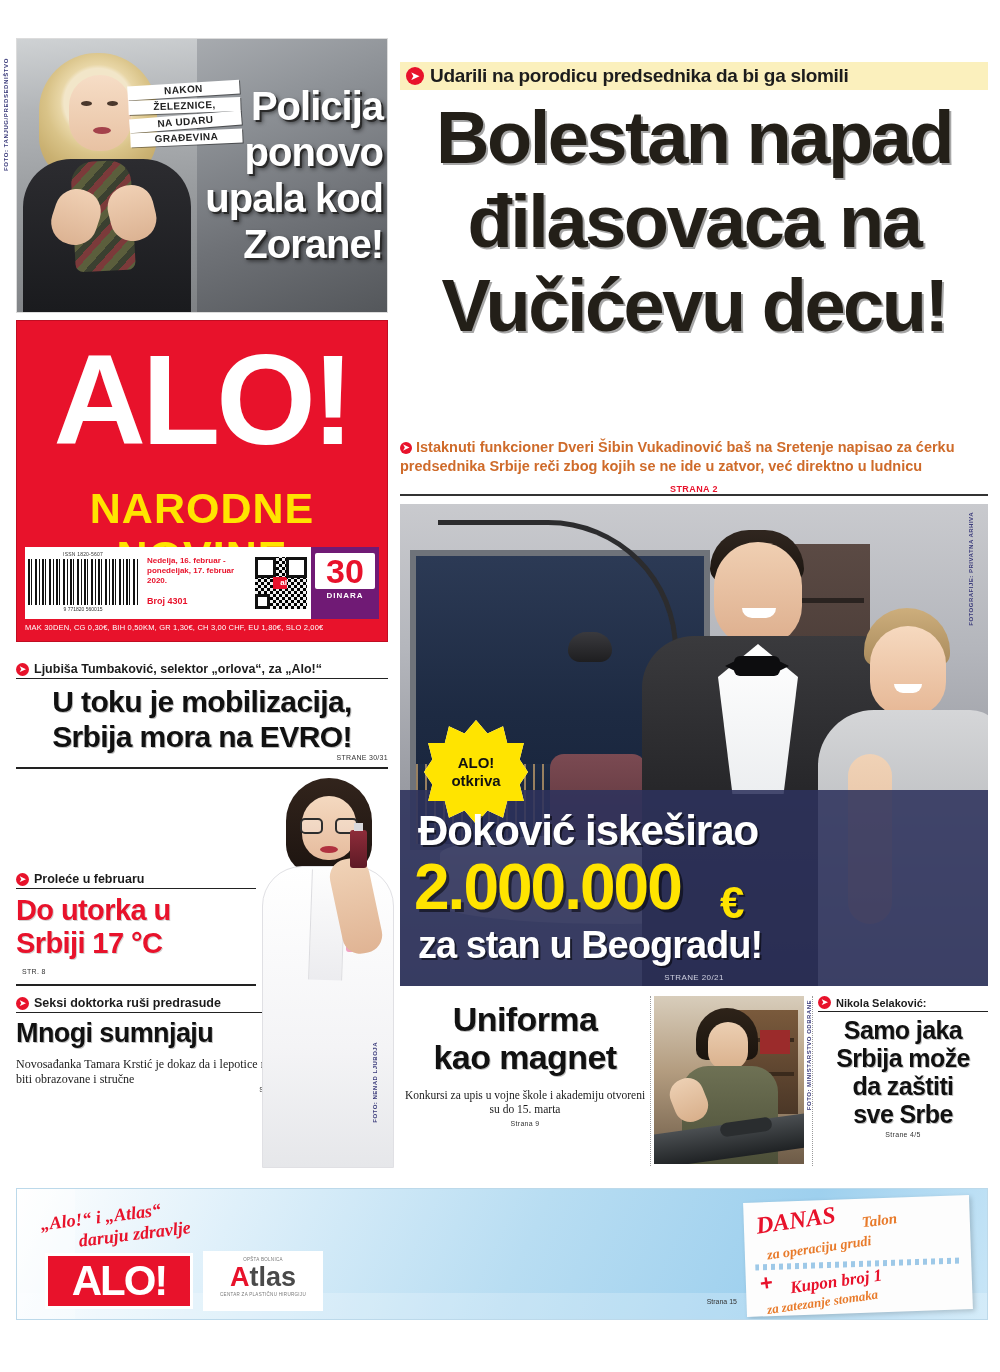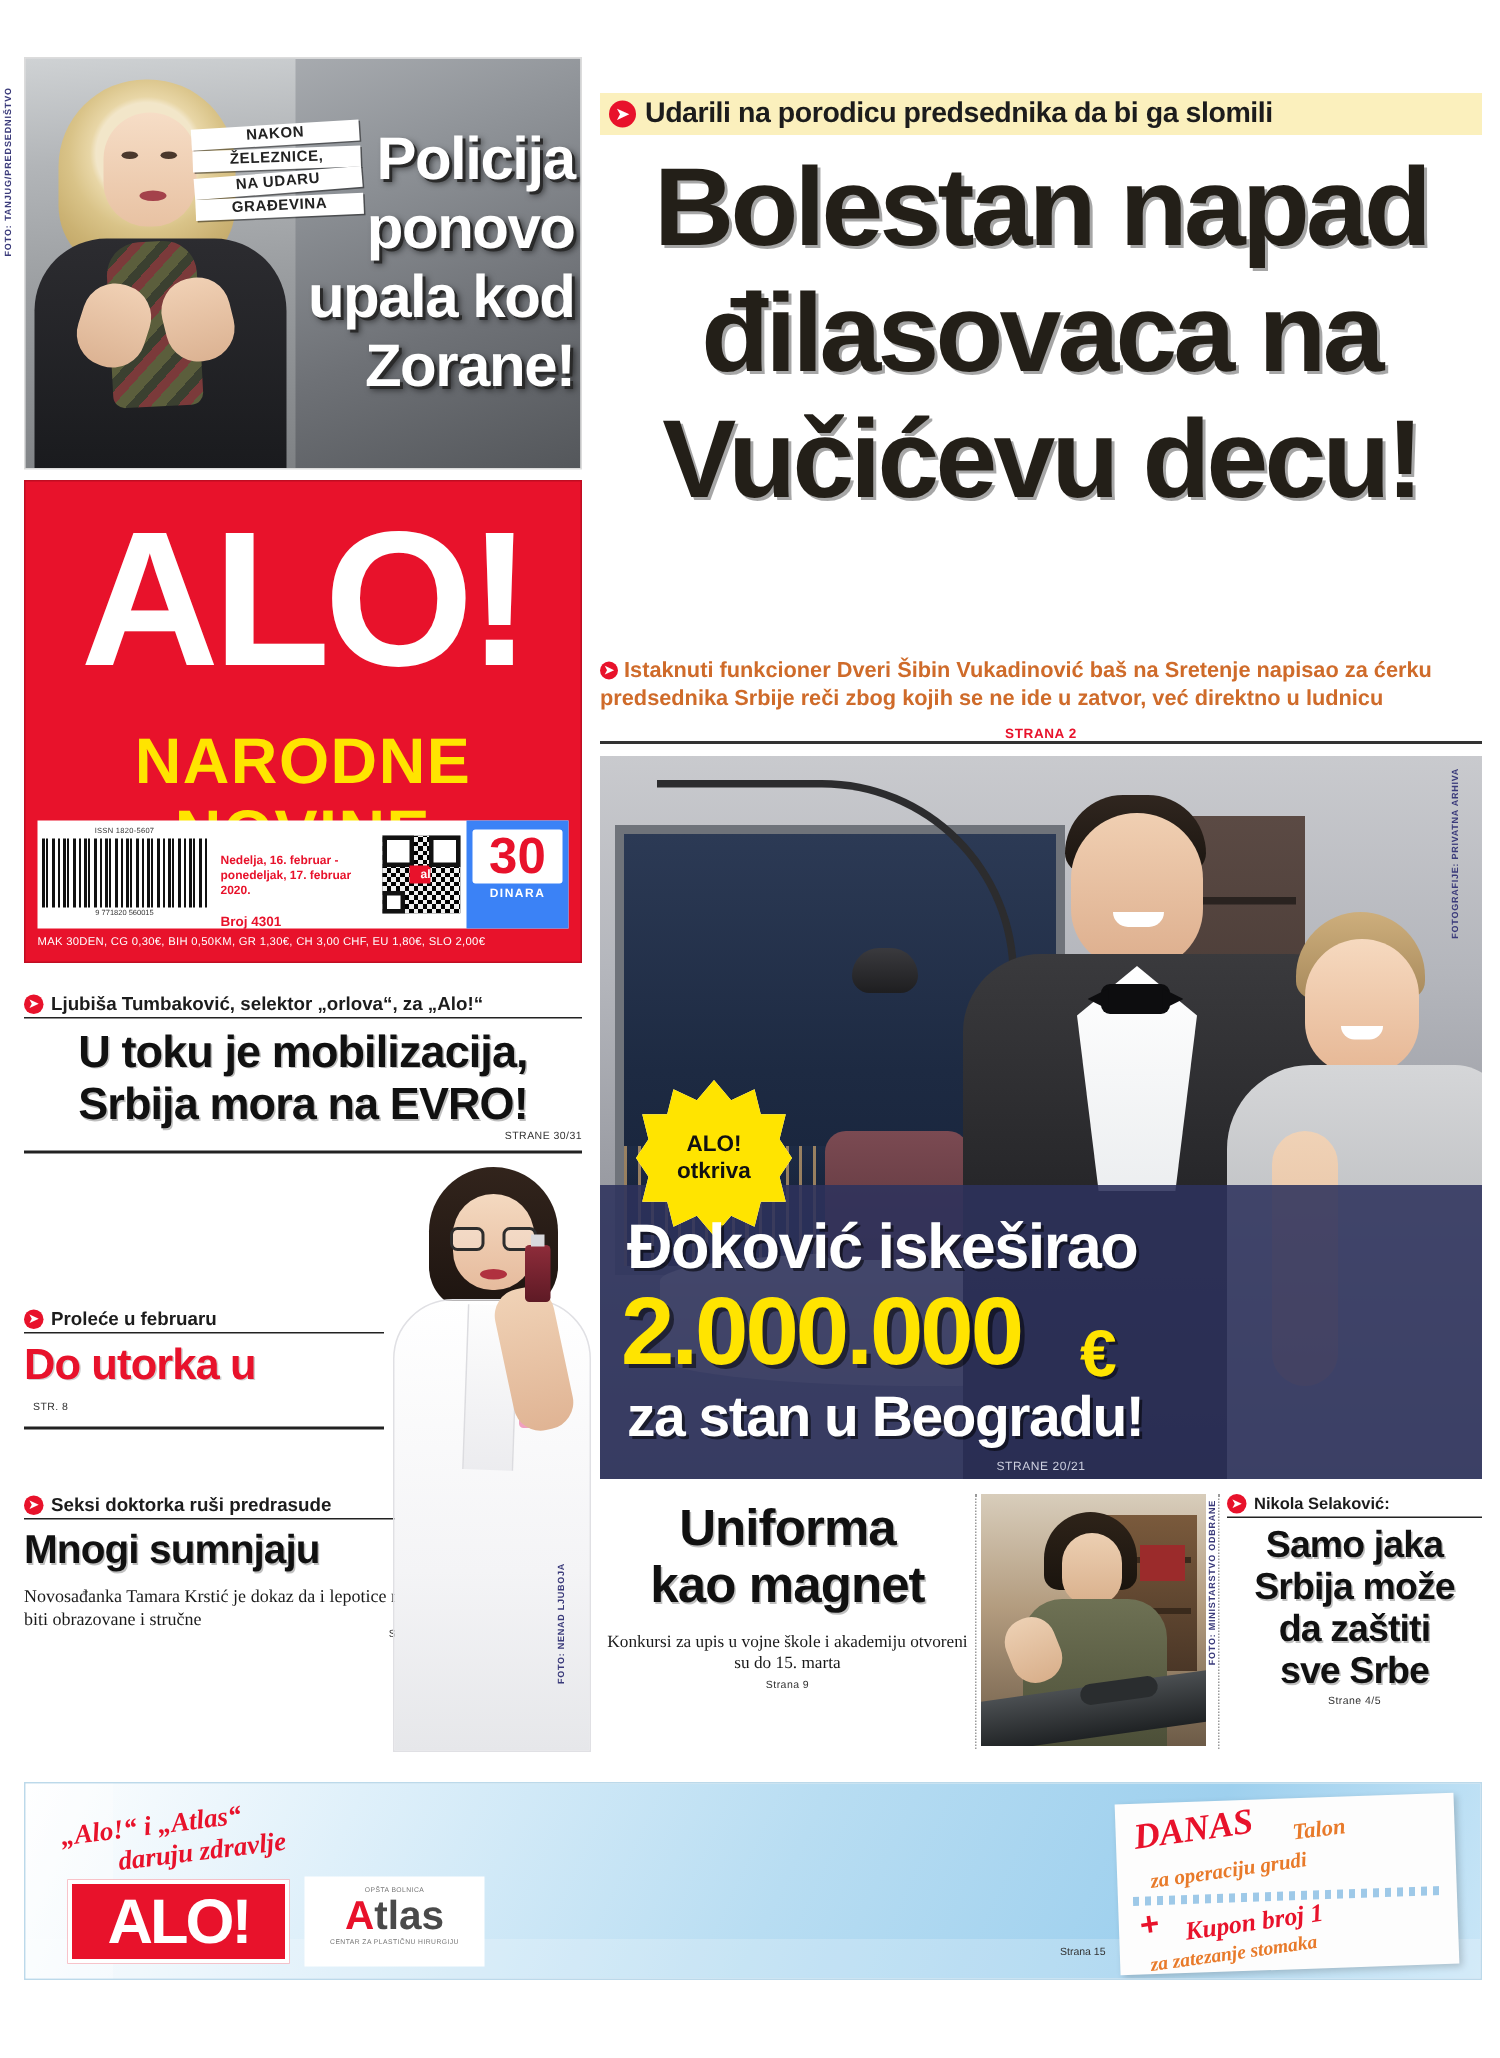--- a/index.html
+++ b/index.html
@@ -90,36 +90,36 @@
     position:absolute; left:8px; right:8px; top:226px; height:72px;
     background:#fff; display:flex; align-items:stretch;
   }
   .np-barcode{ width:116px; padding:4px 3px 2px; position:relative; }
   .np-isbn{ font-size:5px; color:#333; text-align:center; letter-spacing:.2px; }
   .bars{ height:46px; margin-top:2px;
     background:repeating-linear-gradient(90deg,
       #111 0 2px, #fff 2px 3px, #111 3px 4px, #fff 4px 7px,
       #111 7px 9px, #fff 9px 11px, #111 11px 12px, #fff 12px 14px); }
   .np-bnum{ font-size:5px; color:#333; text-align:center; margin-top:1px; }
-  .np-date{ flex:1; padding:22px 4px 0 6px; }
+  .np-date{ flex:1; padding:9px 4px 0 6px; }
   .np-date .d1{ font-size:8px; font-weight:bold; color:#e8122b; line-height:10px; }
   .np-date .d2{ font-size:9px; font-weight:bold; color:#e8122b; margin-top:10px; }
   .np-qr{ width:60px; display:flex; align-items:center; justify-content:center; }
   .qrbox{ width:52px;height:52px; position:relative;
     background:
       repeating-linear-gradient(90deg,#111 0 3px,#fff 3px 6px),
       repeating-linear-gradient(0deg,#111 0 3px,#fff 3px 6px);
     background-blend-mode:difference; }
   .qrbox::before,.qrbox::after{ content:""; position:absolute; width:15px;height:15px;
     border:3px solid #111; background:#fff; }
   .qrbox::before{ left:0; top:0; } .qrbox::after{ right:0; top:0; }
   .qr-dot{ position:absolute; left:0; bottom:0; width:15px;height:15px;border:3px solid #111;background:#fff; }
   .qr-red{ position:absolute; left:18px; top:20px; width:14px;height:12px;background:#e8122b;
     color:#fff; font-size:8px; font-weight:bold; text-align:right; line-height:12px; }
-  .np-price{ width:68px; background:#3b82f6; color:#fff; text-align:center; padding-top:4px; }
+  .np-price{ width:68px; background:#701a75; color:#fff; text-align:center; padding-top:4px; }
   .np-price .pn{ font-size:34px; font-weight:bold; line-height:36px;
     background:#fff; color:#e8122b; margin:2px 4px; border-radius:2px; }
   .np-price .pu{ font-size:8px; font-weight:bold; letter-spacing:1px; }
   .np-foot{
     position:absolute; left:8px; right:8px; top:302px;
     color:#fff; font-size:7.5px; font-weight:normal; letter-spacing:.2px;
   }
 
   
   .kicker{
@@ -529,20 +529,21 @@
     <div class="rule"></div>
   </div>
 
   <div class="blk b-weather">
     <div class="kicker">
       <span class="dot">➤</span>
       <span class="kt">Proleće u februaru</span>
     </div>
     <div class="hl">
       <div>Do utorka u</div>
+      <div>Srbiji 17 °C</div>
     </div>
     <div class="pref">STR. 8</div>
     <div class="rule"></div>
   </div>
 
   <div class="blk b-doc">
     <div class="kicker">
       <span class="dot">➤</span>
       <span class="kt">Seksi doktorka ruši predrasude</span>
     </div>

